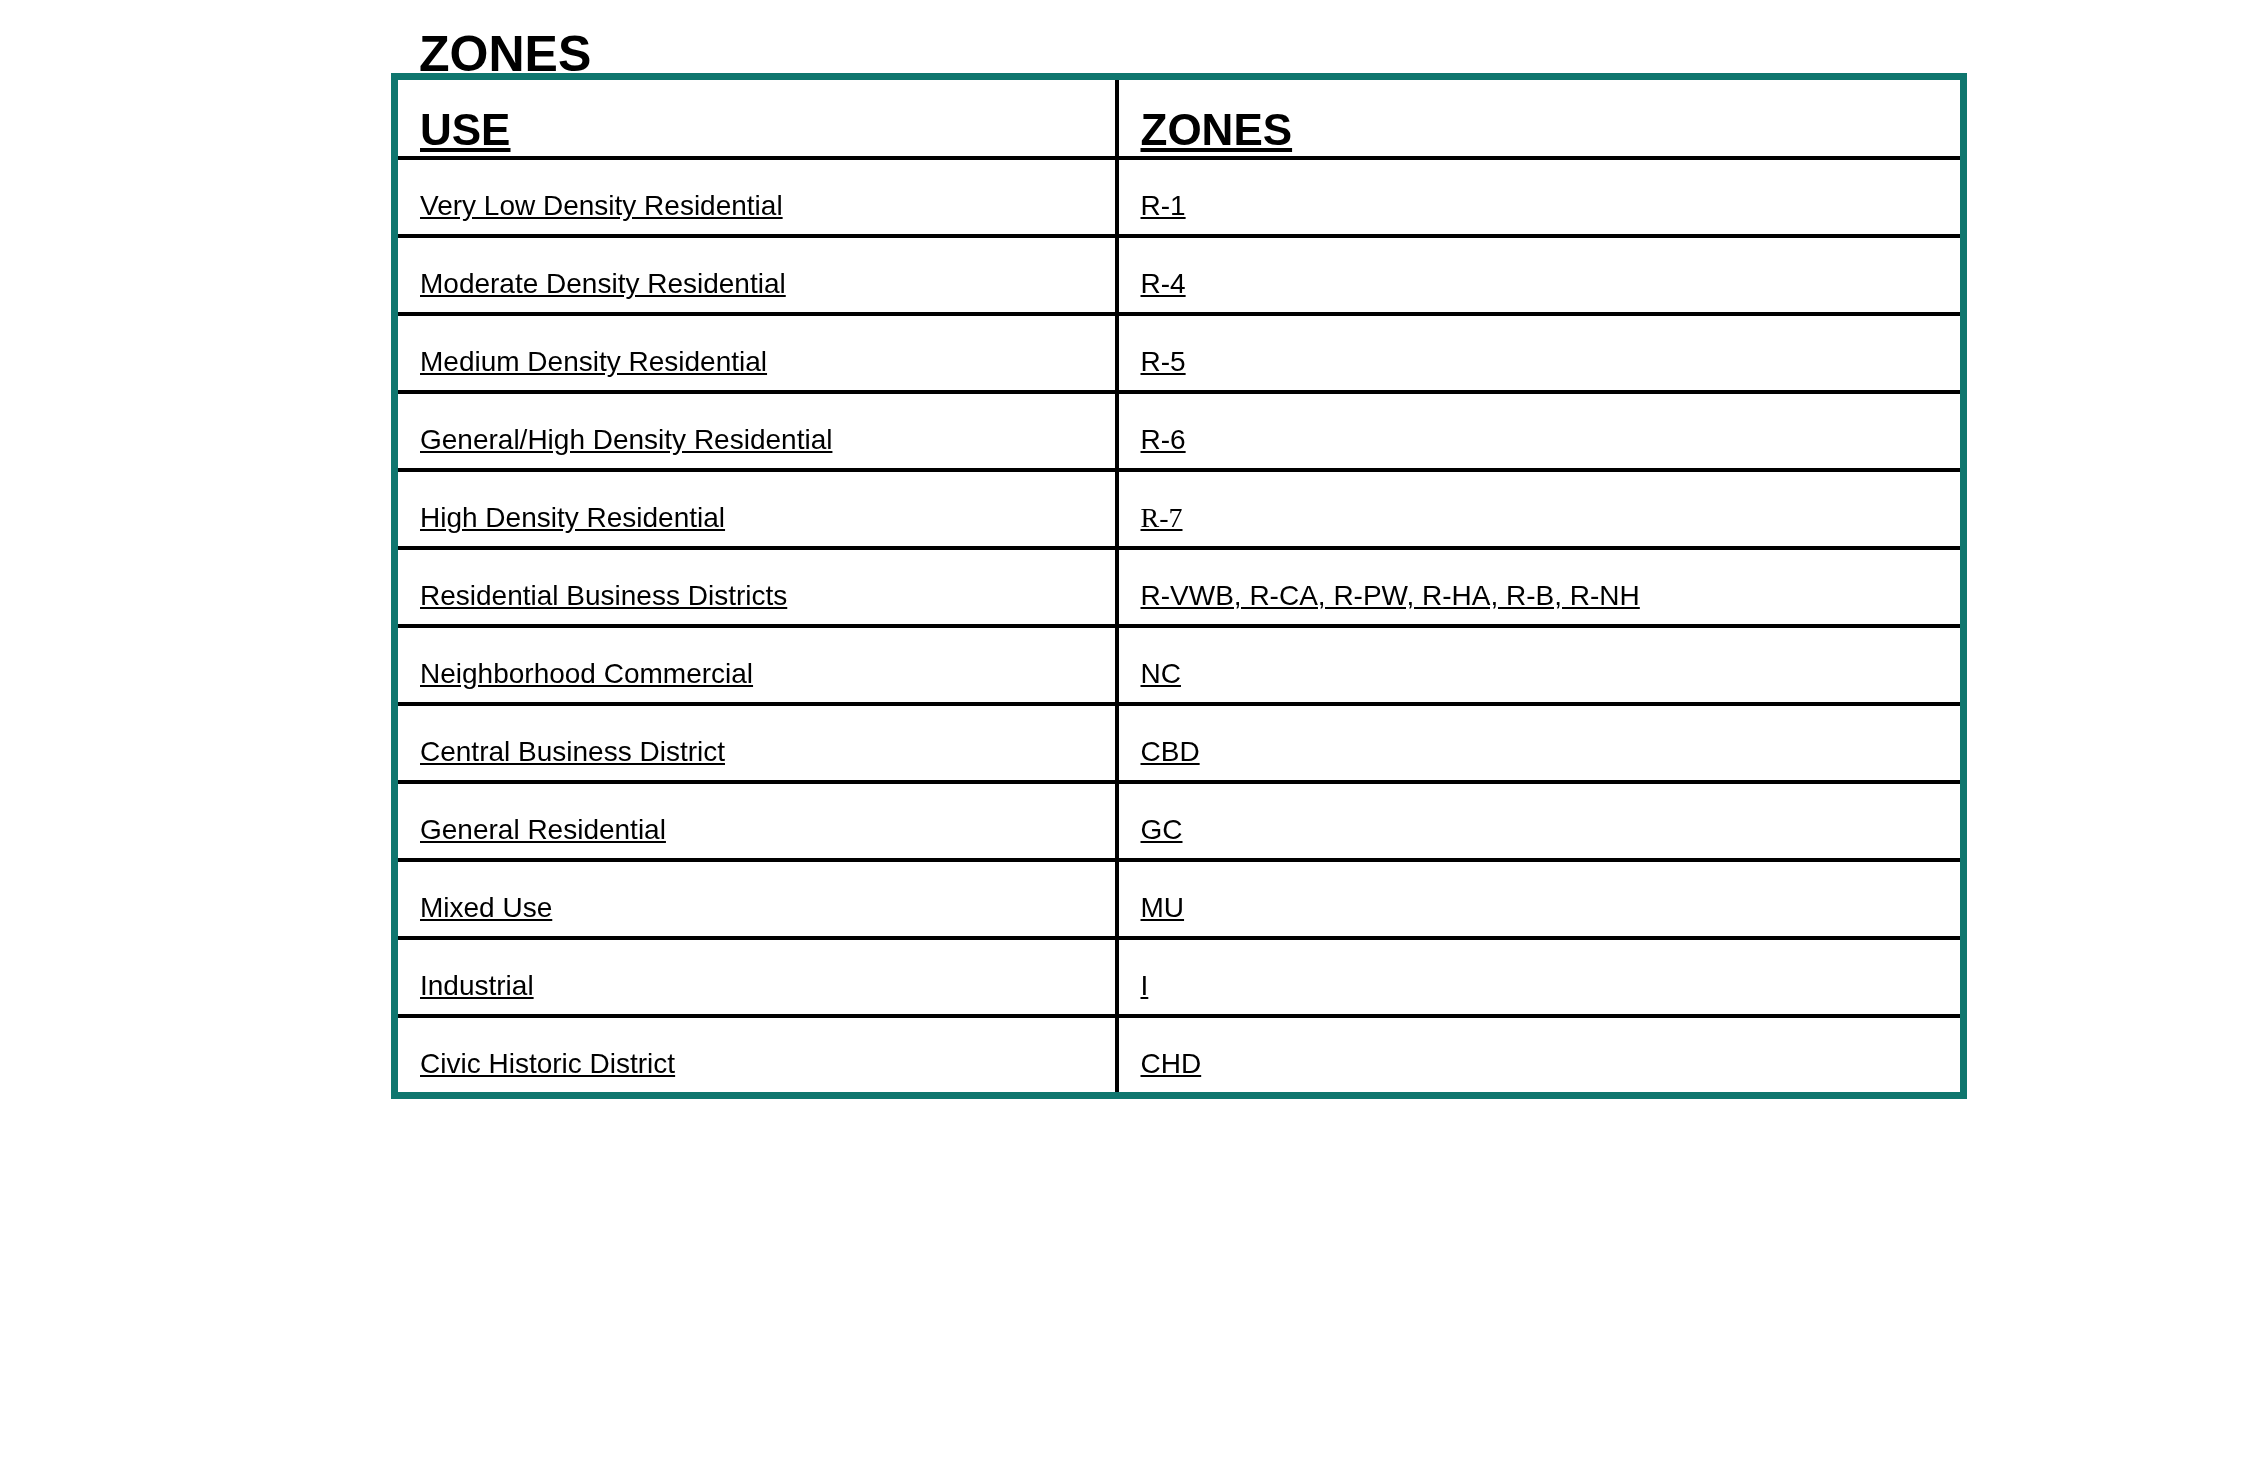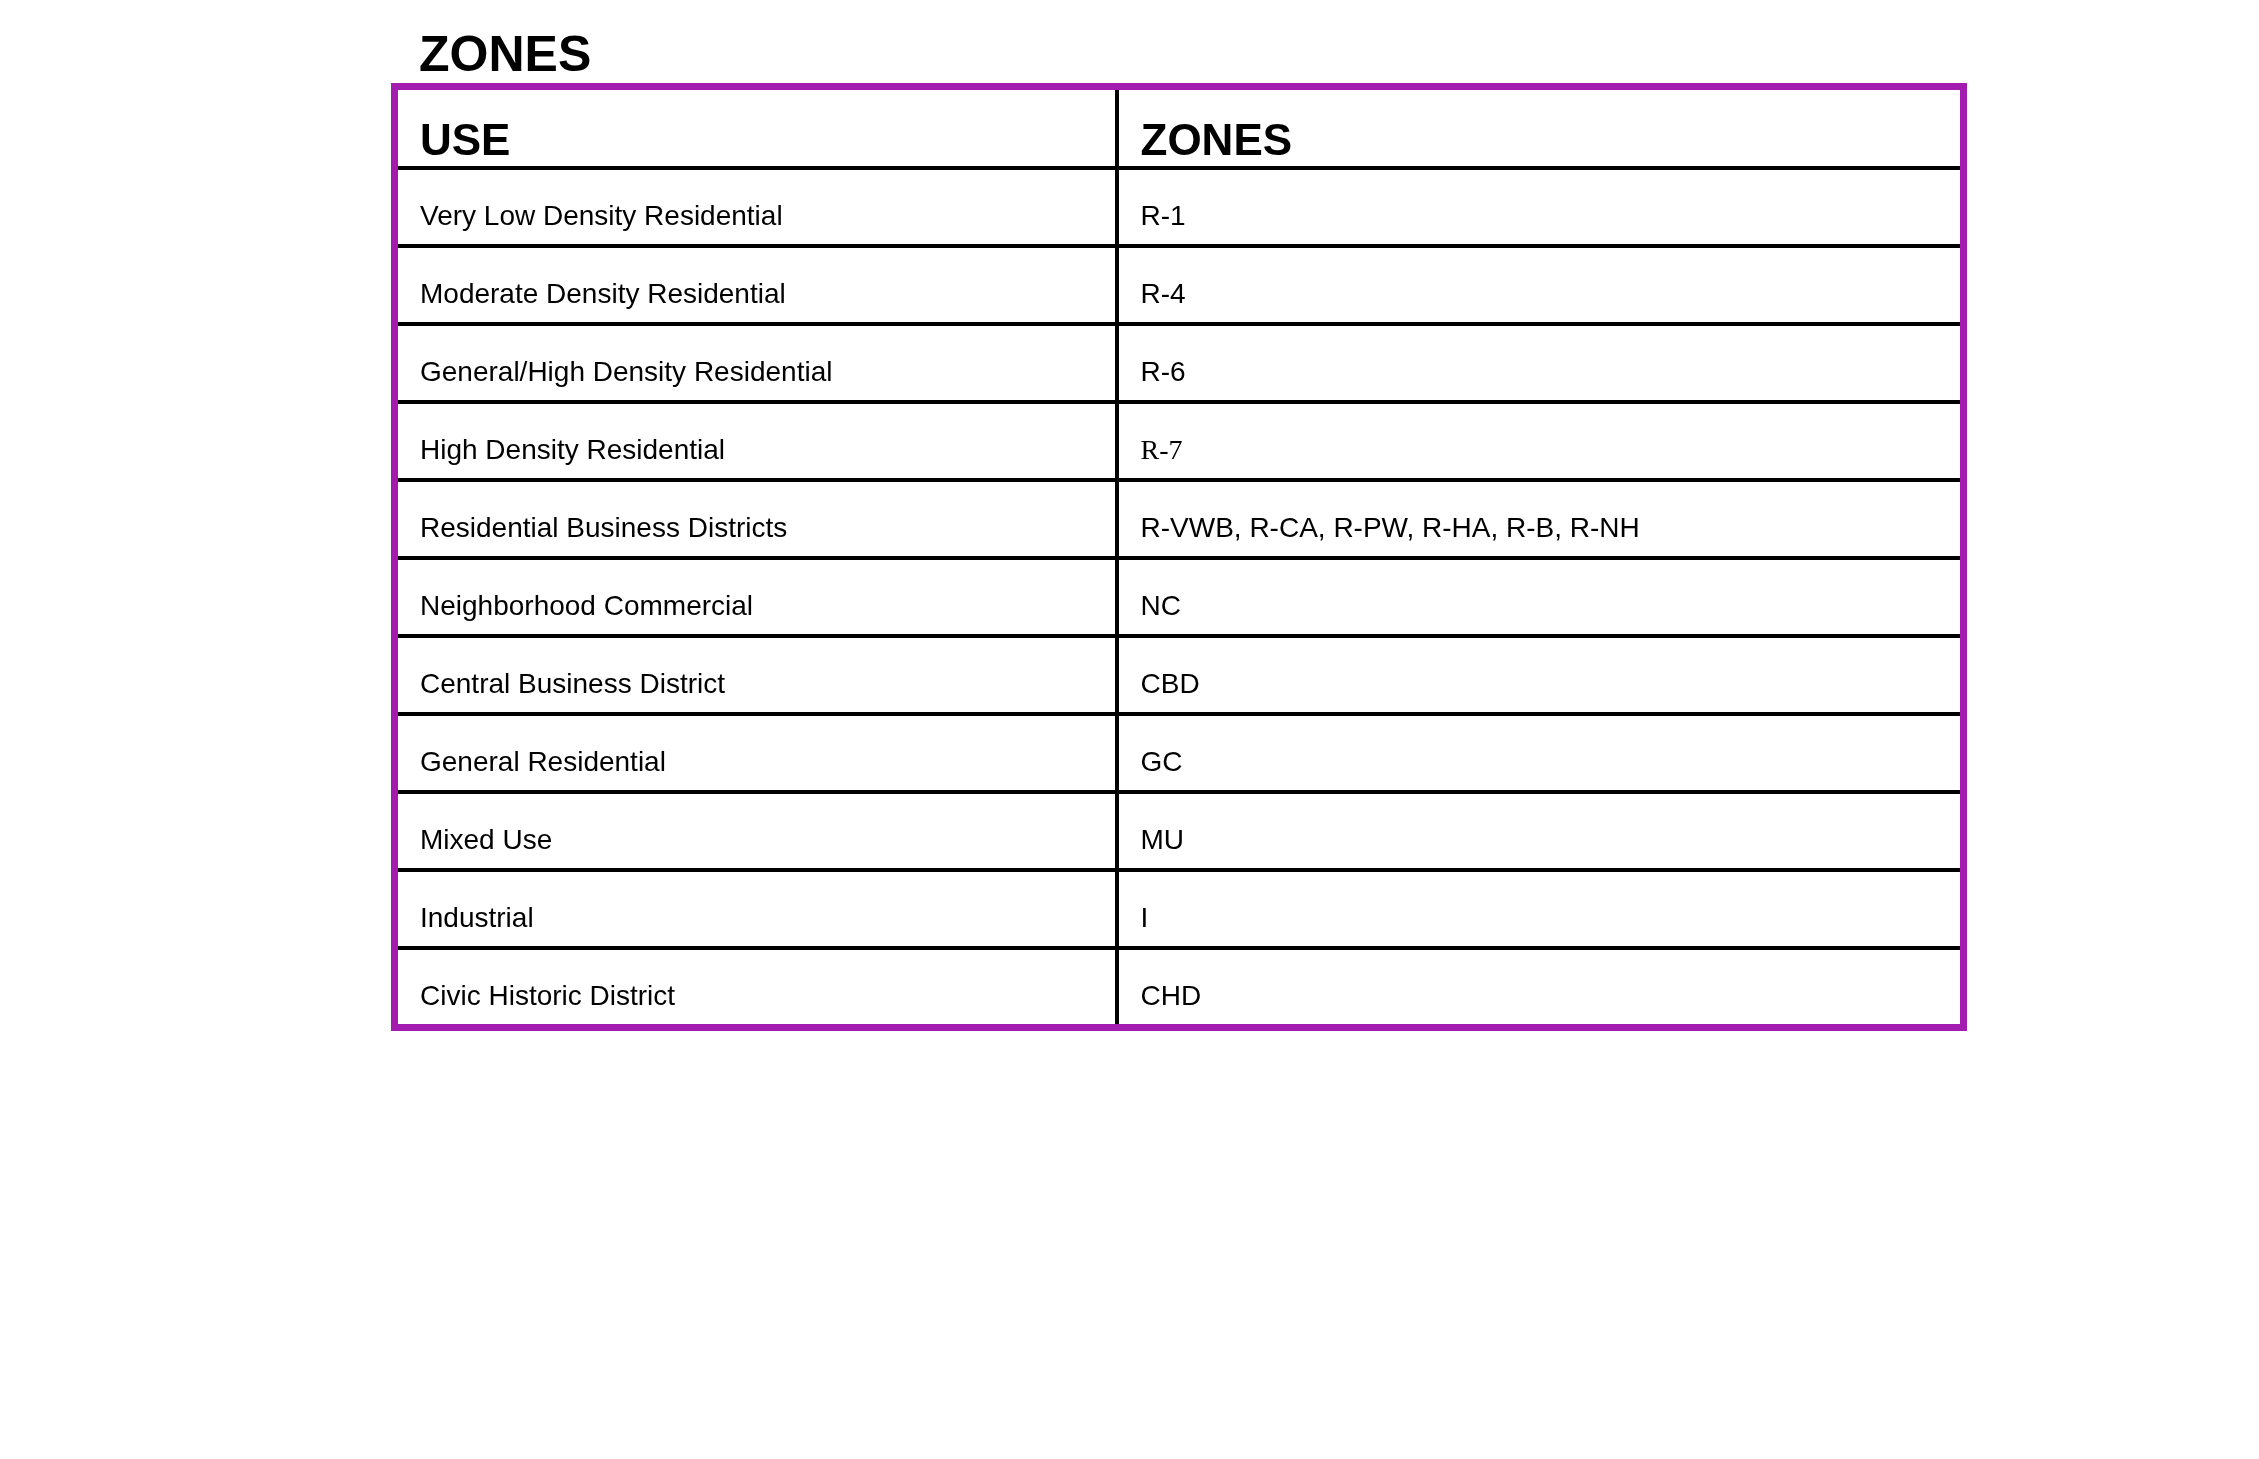--- a/index.html
+++ b/index.html
@@ -21,25 +21,26 @@
       top: 26px;
       font-size: 50px;
       font-weight: bold;
       line-height: 56px;
       letter-spacing: 0px;
       margin: 0;
     }
     .zones-table {
       position: absolute;
       left: 391px;
-      top: 83px;
+      top: 73px;
       width: 1569px;
       border-collapse: collapse;
-      border: 7px solid #a21caf;
+      border: 7px solid #0f766e;
       table-layout: fixed;
+      text-decoration: underline;
     }
     .zones-table col.col-use { width: 722px; }
     .zones-table col.col-zones { width: 847px; }
     .zones-table th,
     .zones-table td {
       border: 4px solid #000;
       padding: 0 0 6px 22px;
       text-align: left;
       vertical-align: bottom;
       height: 68px;
@@ -77,20 +78,24 @@
   <tbody>
     <tr>
       <td>Very Low Density Residential</td>
       <td>R-1</td>
     </tr>
     <tr>
       <td>Moderate Density Residential</td>
       <td>R-4</td>
     </tr>
     <tr>
+      <td>Medium Density Residential</td>
+      <td>R-5</td>
+    </tr>
+    <tr>
       <td>General/High Density Residential</td>
       <td>R-6</td>
     </tr>
     <tr>
       <td>High Density Residential</td>
       <td class="serif">R-7</td>
     </tr>
     <tr>
       <td>Residential Business Districts</td>
       <td>R-VWB, R-CA, R-PW, R-HA, R-B, R-NH</td>

